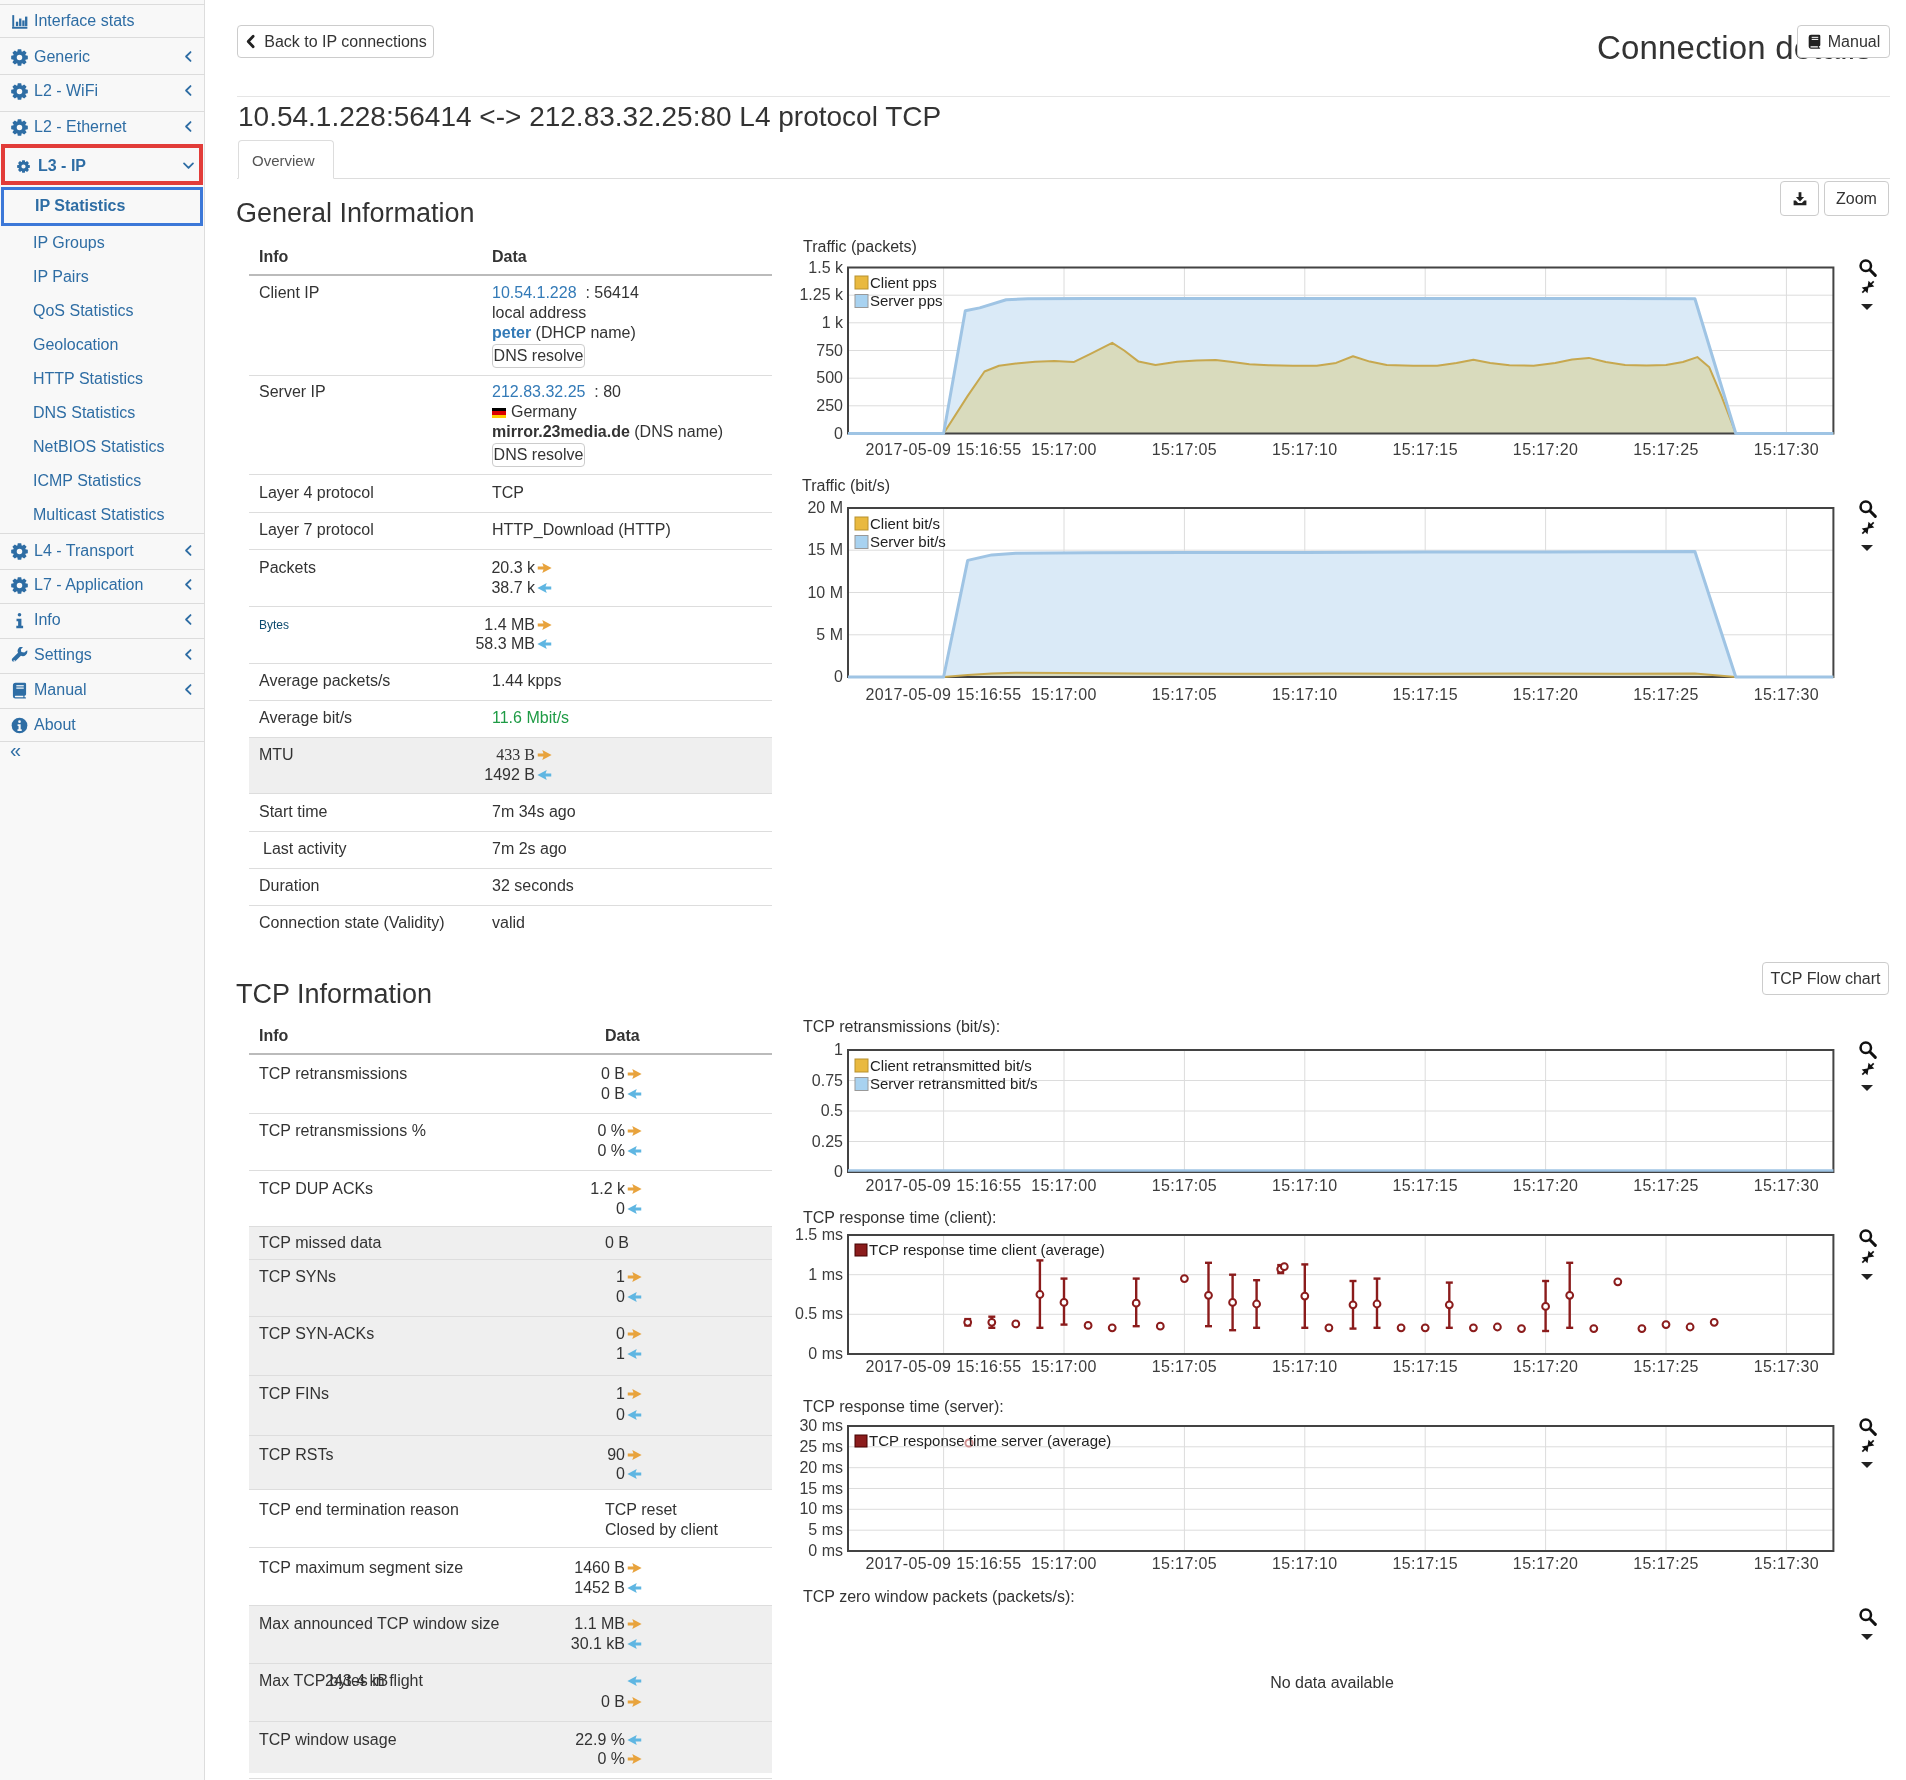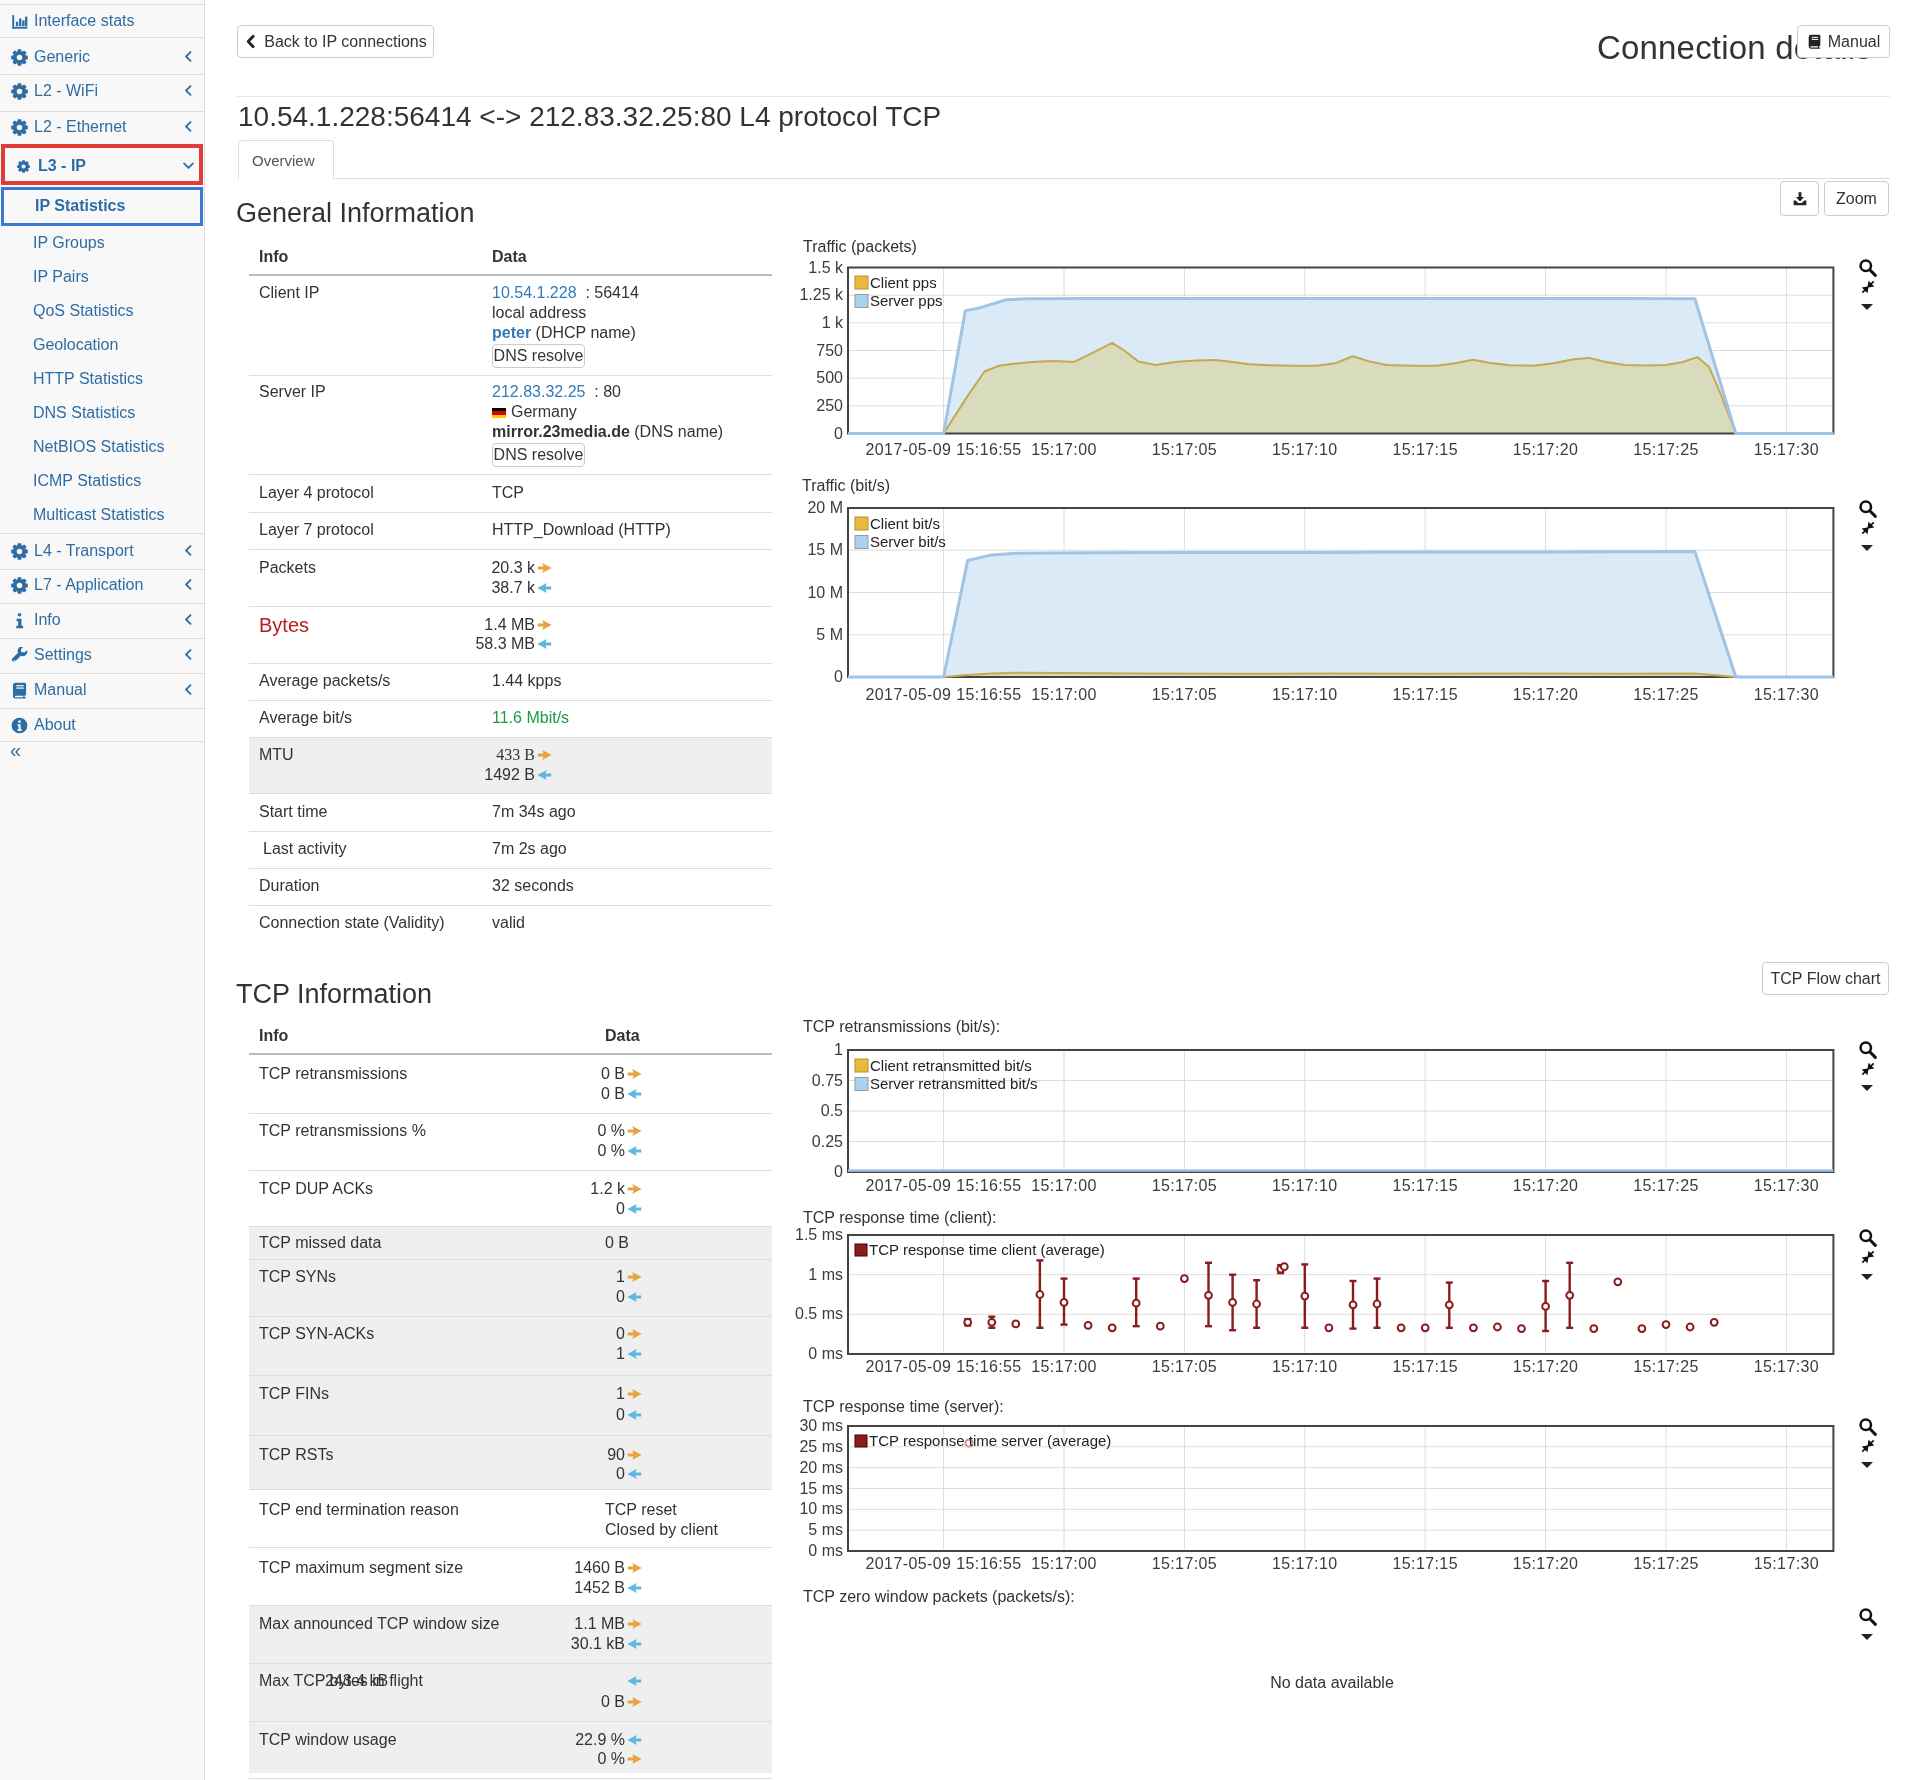--- a/index.html
+++ b/index.html
@@ -210,21 +210,21 @@
 <div style="position:absolute;left:249px;top:737px;width:523px;height:1px;background:#ddd;"></div>
 <div style="position:absolute;left:249px;top:793px;width:523px;height:1px;background:#ddd;"></div>
 <div style="position:absolute;left:249px;top:831px;width:523px;height:1px;background:#ddd;"></div>
 <div style="position:absolute;left:249px;top:868px;width:523px;height:1px;background:#ddd;"></div>
 <div style="position:absolute;left:249px;top:905px;width:523px;height:1px;background:#ddd;"></div>
 <div style="position:absolute;left:259px;top:283.0px;font-size:16px;line-height:20px;color:#333;font-weight:400;white-space:nowrap;">Client IP</div>
 <div style="position:absolute;left:259px;top:382.0px;font-size:16px;line-height:20px;color:#333;font-weight:400;white-space:nowrap;">Server IP</div>
 <div style="position:absolute;left:259px;top:483.0px;font-size:16px;line-height:20px;color:#333;font-weight:400;white-space:nowrap;">Layer 4 protocol</div>
 <div style="position:absolute;left:259px;top:520.0px;font-size:16px;line-height:20px;color:#333;font-weight:400;white-space:nowrap;">Layer 7 protocol</div>
 <div style="position:absolute;left:259px;top:558.0px;font-size:16px;line-height:20px;color:#333;font-weight:400;white-space:nowrap;">Packets</div>
-<div style="position:absolute;left:259px;top:615.0px;font-size:20px;line-height:20px;color:#b91c1c;font-weight:400;white-space:nowrap;">Bytes</div>
+<div style="position:absolute;left:259px;top:615.0px;font-size:12px;line-height:20px;color:#0c4a6e;font-weight:400;white-space:nowrap;">Bytes</div>
 <div style="position:absolute;left:259px;top:671.0px;font-size:16px;line-height:20px;color:#333;font-weight:400;white-space:nowrap;">Average packets/s</div>
 <div style="position:absolute;left:259px;top:708.0px;font-size:16px;line-height:20px;color:#333;font-weight:400;white-space:nowrap;">Average bit/s</div>
 <div style="position:absolute;left:259px;top:745.0px;font-size:16px;line-height:20px;color:#333;font-weight:400;white-space:nowrap;">MTU</div>
 <div style="position:absolute;left:259px;top:802.0px;font-size:16px;line-height:20px;color:#333;font-weight:400;white-space:nowrap;">Start time</div>
 <div style="position:absolute;left:263px;top:839.0px;font-size:16px;line-height:20px;color:#333;font-weight:400;white-space:nowrap;">Last activity</div>
 <div style="position:absolute;left:259px;top:876.0px;font-size:16px;line-height:20px;color:#333;font-weight:400;white-space:nowrap;">Duration</div>
 <div style="position:absolute;left:259px;top:913.0px;font-size:16px;line-height:20px;color:#333;font-weight:400;white-space:nowrap;">Connection state (Validity)</div>
 <div style="position:absolute;left:492px;top:283.0px;font-size:16px;line-height:20px;color:#333;font-weight:400;white-space:nowrap;"><span style="color:#337ab7">10.54.1.228</span>&nbsp; : 56414</div>
 <div style="position:absolute;left:492px;top:303.0px;font-size:16px;line-height:20px;color:#333;font-weight:400;white-space:nowrap;">local address</div>
 <div style="position:absolute;left:492px;top:323.0px;font-size:16px;line-height:20px;color:#333;font-weight:400;white-space:nowrap;"><span style="color:#337ab7;font-weight:700">peter</span> (DHCP name)</div>

